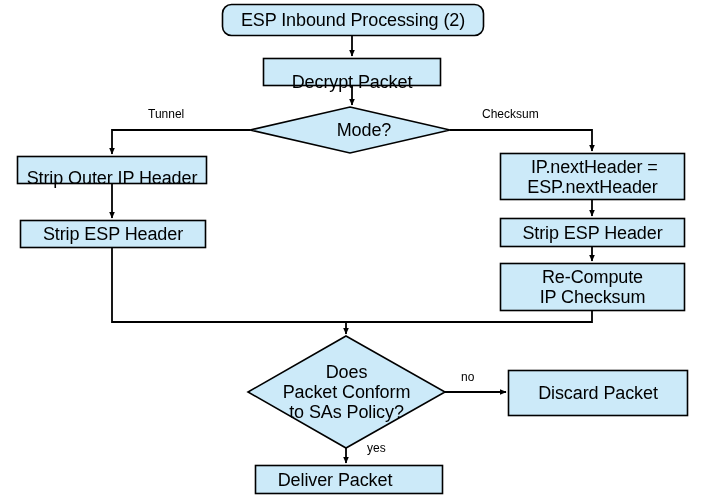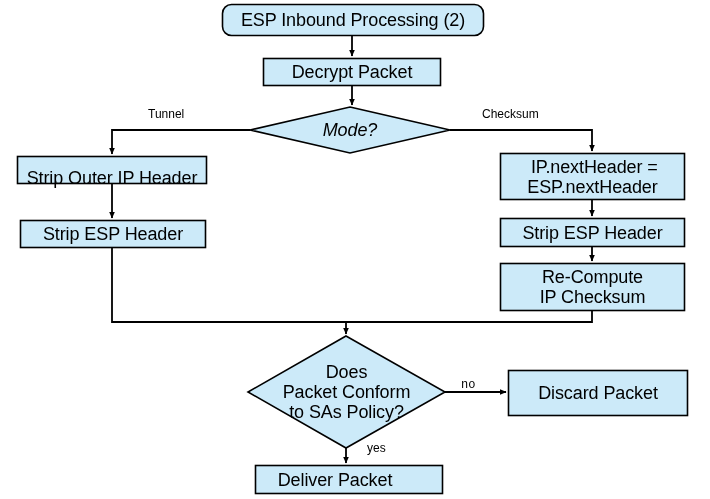--- a/index.html
+++ b/index.html
@@ -100,23 +100,23 @@
 
     <path d="M346,322 L346,334" stroke="#000000" stroke-width="1.8" fill="none" marker-end="url(#arrowhead)"></path>
 
     <path d="M445,392 L506,392" stroke="#000000" stroke-width="1.8" fill="none" marker-end="url(#arrowhead)"></path>
 
     <path d="M346,448 L346,463" stroke="#000000" stroke-width="1.8" fill="none" marker-end="url(#arrowhead)"></path>
   </svg>
 
   <div class="node-label" style="left:222px; top:4px; width:262px; height:32px;">ESP Inbound Processing (2)</div>
 
-  <div class="node-label" style="left:263px; top:58px; width:178px; height:28px;">Decrypt Packet</div>
+  <div class="node-label" style="left:263px; top:68px; width:178px; height:28px;">Decrypt Packet</div>
 
-  <div class="node-label" style="left:250px; top:107px; width:200px; height:46px;font-style:italic;">Mode?</div>
+  <div class="node-label" style="left:264px; top:107px; width:200px; height:46px;">Mode?</div>
 
   <div class="node-label" style="left:17px; top:156px; width:190px; height:44px;">Strip Outer IP Header</div>
 
   <div class="node-label" style="left:20px; top:220px; width:186px; height:28px;">Strip ESP Header</div>
 
   <div class="node-label" style="left:500px; top:153px; width:185px; height:47px;text-align:right;">IP.nextHeader =
 ESP.nextHeader</div>
 
   <div class="node-label" style="left:500px; top:218px; width:185px; height:29px;">Strip ESP Header</div>
 
@@ -128,17 +128,17 @@
 to SAs Policy?</div>
 
   <div class="node-label" style="left:508px; top:370px; width:180px; height:46px;">Discard Packet</div>
 
   <div class="node-label" style="left:255px; top:465px; width:160px; height:29px;">Deliver Packet</div>
 
   <div class="edge-label" style="left:148px; top:105px;">Tunnel</div>
 
   <div class="edge-label" style="left:482px; top:105px;">Checksum</div>
 
-  <div class="edge-label" style="left:461px; top:376px;font-family:Liberation Mono, monospace;">no</div>
+  <div class="edge-label" style="left:461px; top:368px;">no</div>
 
   <div class="edge-label" style="left:367px; top:439px;text-align:right;">yes</div>
 
 </div>
 
 </body></html>

